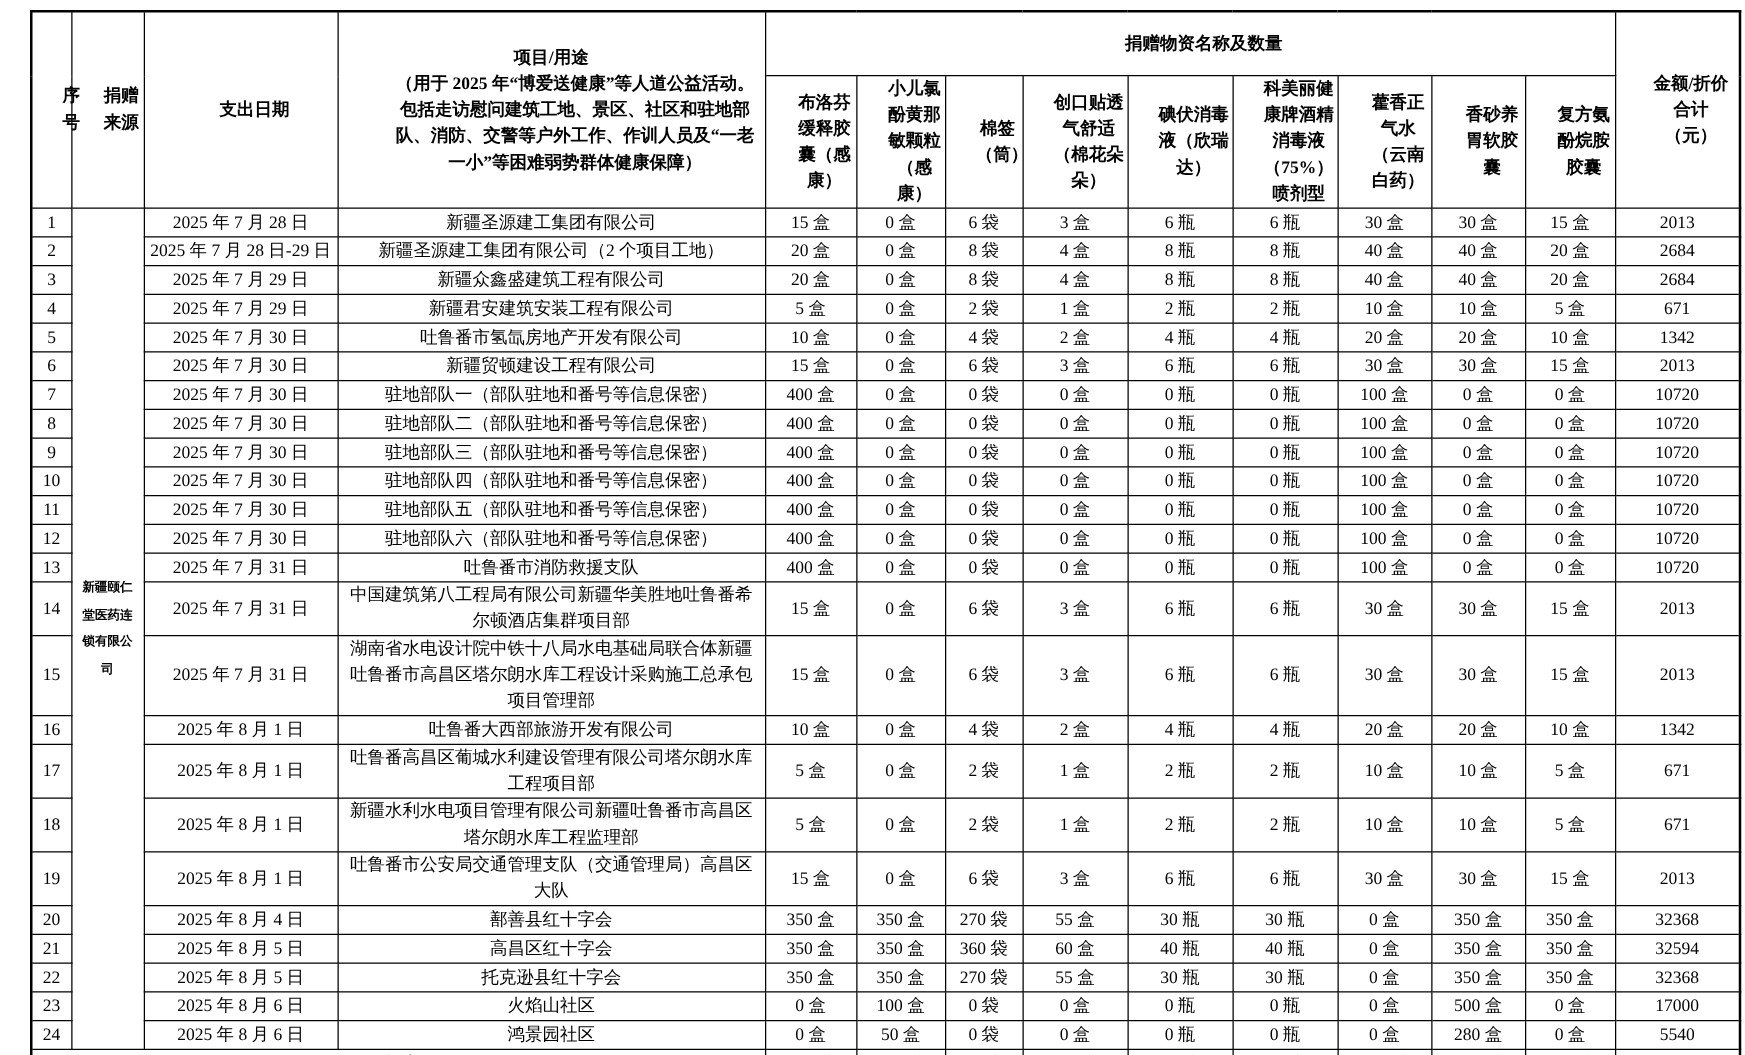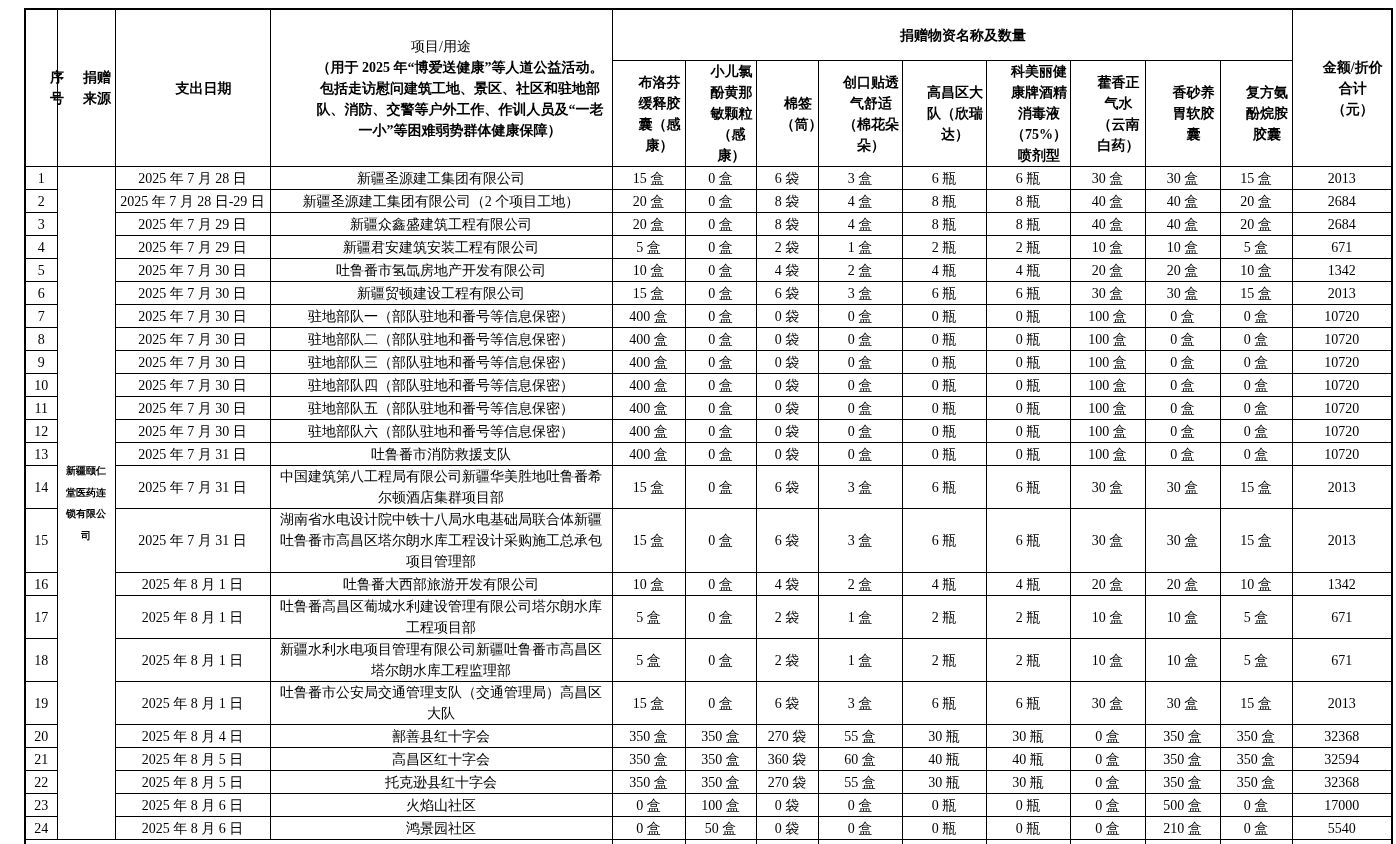--- a/index.html
+++ b/index.html
@@ -8,21 +8,21 @@
   .sheet { padding:8px 6px 8px 24px; }
   table { border-collapse:collapse; table-layout:fixed; width:1364px;
           border:2px solid #000; }
   th,td { border:1px solid #000; text-align:center; vertical-align:middle;
           padding:0 2px; font-size:14px; line-height:1.5; word-break:break-all; }
   thead th { font-weight:bold;padding-left:24px; }
   thead tr.band th { height:50px; }
   thead tr.items th { height:104px; font-size:14px; }
   td { height:22px; }
   .project-note { font-weight:bold;margin-left:38px; }
-  .proj-title { font-weight:normal; }
+  .proj-title { font-weight:bold; }
   .amount-h { white-space:pre-line;text-align:center; }
   .donor-cell { font-weight:bold; width:2.1em; word-break:break-all;
                 line-height:2.15; font-size:10px; padding:0 6px; }
   .proj-col { padding:0 4px; }
   .num { font-size:14px; }
 </style>
 </head>
 <body>
 
 <div class="sheet">
@@ -55,21 +55,21 @@
         <th colspan="9">捐赠物资名称及数量</th>
         <th rowspan="2" class="amount-h">金额/折价
 合计
 （元）</th>
       </tr>
       <tr class="items" id="item-header-row">
           <th>布洛芬缓释胶囊（感康）</th>
           <th>小儿氯酚黄那敏颗粒（感康）</th>
           <th>棉签（筒）</th>
           <th>创口贴透气舒适（棉花朵朵）</th>
-          <th>高昌区大队（欣瑞达）</th>
+          <th>碘伏消毒液（欣瑞达）</th>
           <th>科美丽健康牌酒精消毒液（75%）喷剂型</th>
           <th>藿香正气水（云南白药）</th>
           <th>香砂养胃软胶囊</th>
           <th>复方氨酚烷胺胶囊</th>
         </tr>
     </thead>
     <tbody id="table-body">
         <tr>
     <td class="num">1</td>
     <td class="donor-cell" rowspan="24">新疆颐仁堂医药连锁有限公司</td>
@@ -420,21 +420,21 @@
     <td class="num">24</td>
     <td>2025 年 8 月 6 日</td>
     <td class="proj-col">鸿景园社区</td>
   <td class="num">0 盒</td>
           <td class="num">50 盒</td>
           <td class="num">0 袋</td>
           <td class="num">0 盒</td>
           <td class="num">0 瓶</td>
           <td class="num">0 瓶</td>
           <td class="num">0 盒</td>
-          <td class="num">210 盒</td>
+          <td class="num">280 盒</td>
           <td class="num">0 盒</td>
           <td class="num">5540</td>
         </tr>
       </tbody>
     <tfoot>
       <tr id="footer-row">
           <td colspan="4">合计</td>
           <td class="num">4000 盒</td>
           <td class="num">1200 盒</td>
           <td class="num">960 袋</td>

